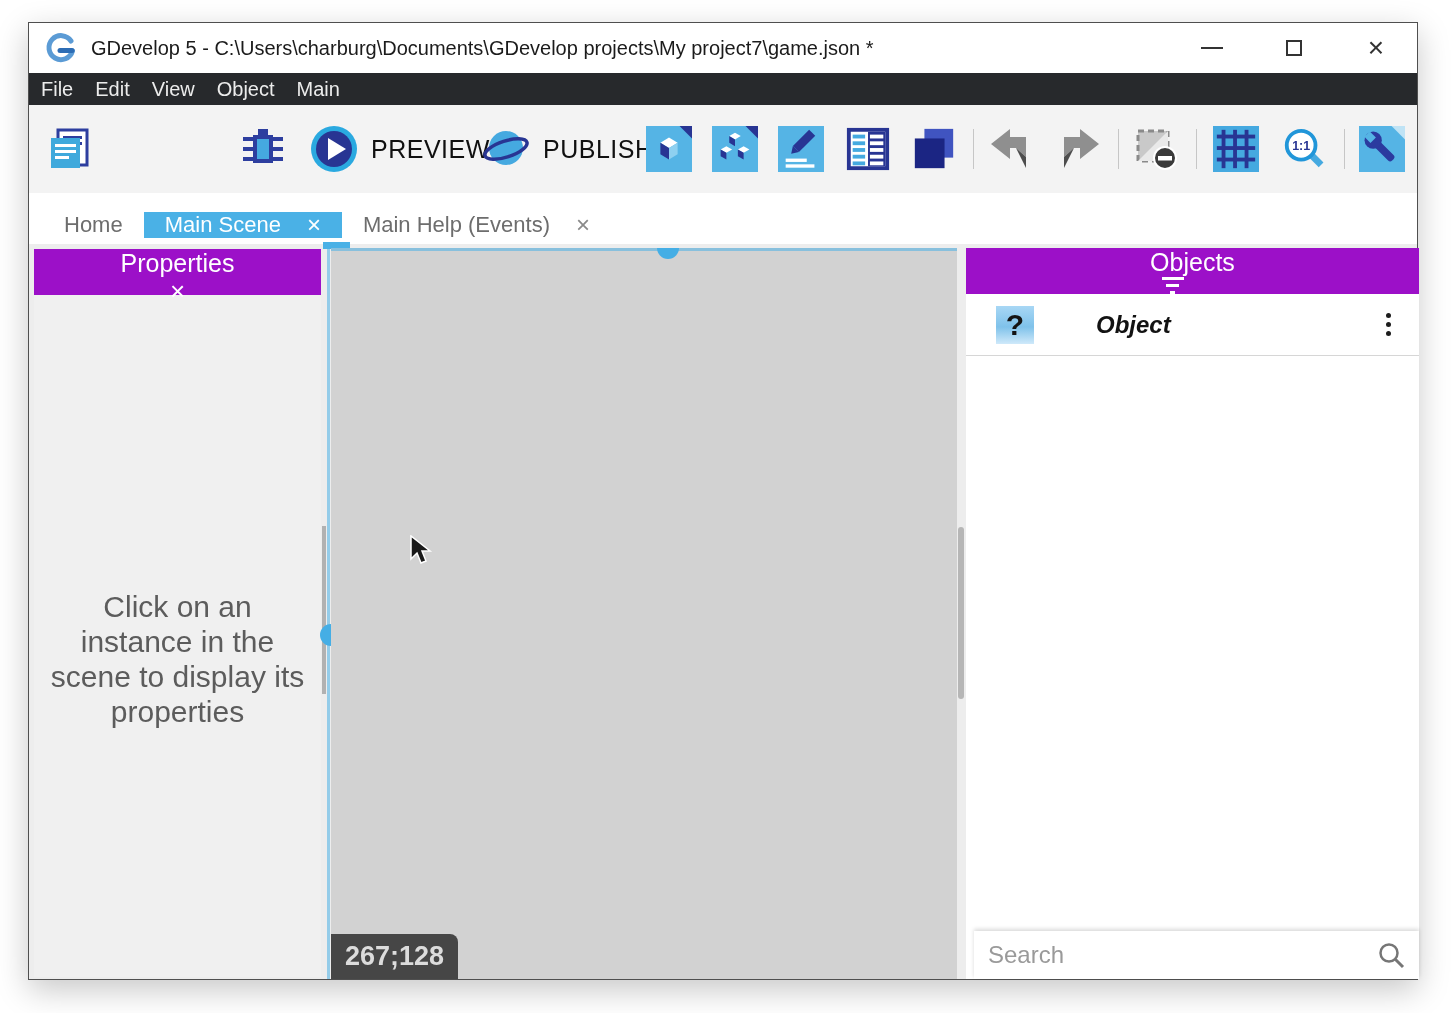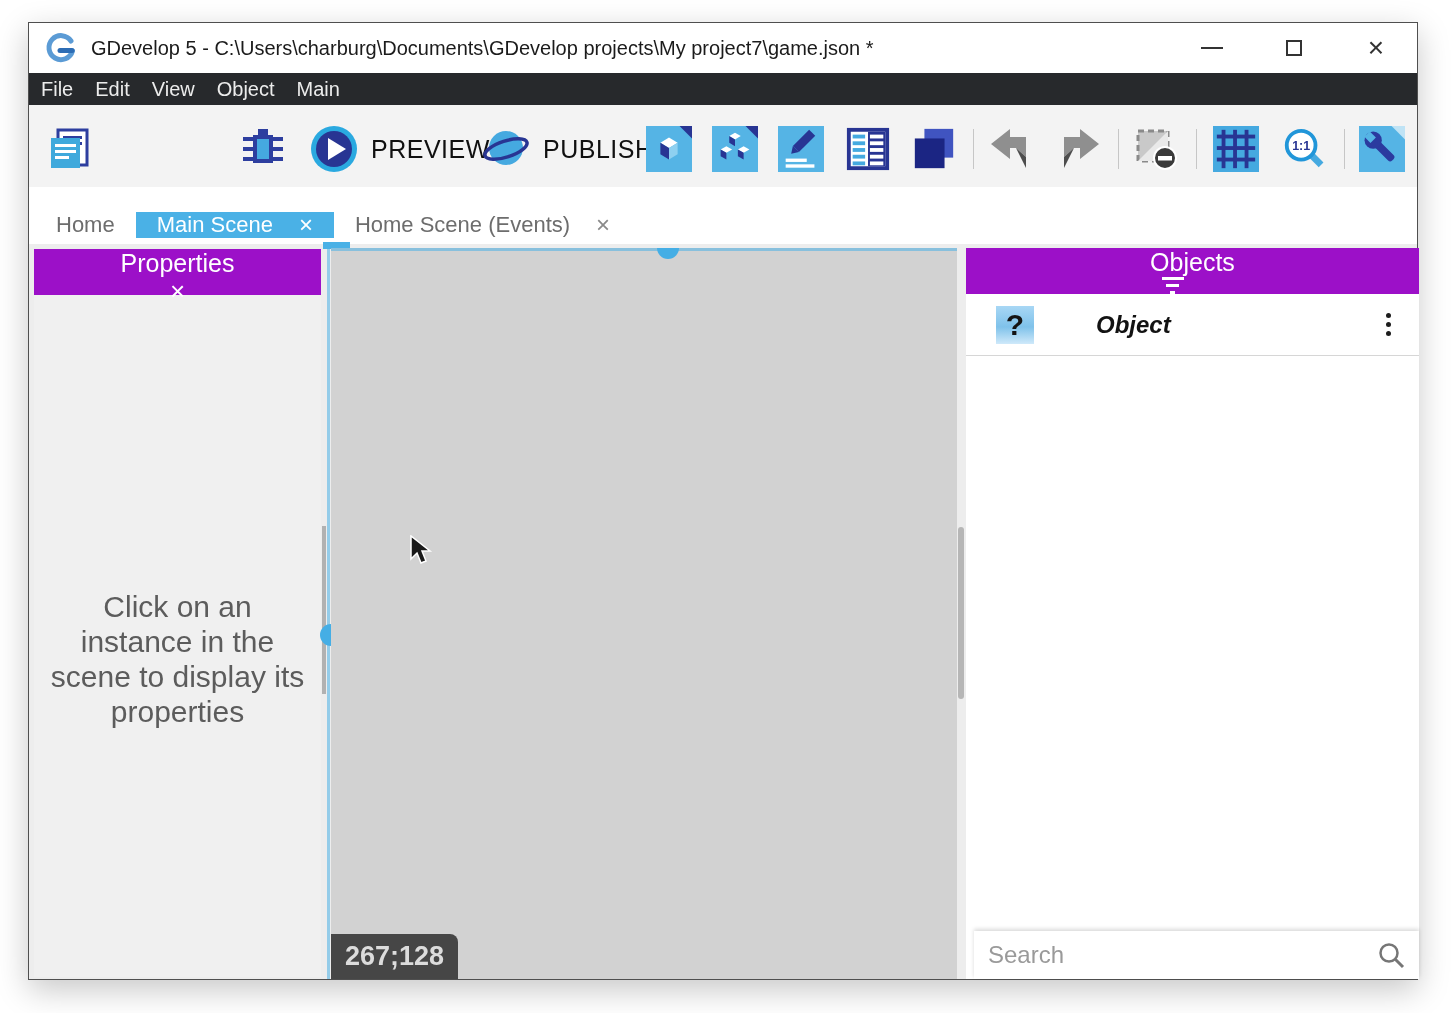--- a/index.html
+++ b/index.html
@@ -28,22 +28,22 @@
   
   .toolbar { position:absolute; left:0; top:82px; right:0; height:88px; background:#f3f3f3; }
   .tbtn { position:absolute; top:20px; width:48px; height:48px; }
   .tbtn svg, .sq svg { width:100%; height:100%; display:block; }
   .sq { position:absolute; top:21px; width:46px; height:46px; }
   .tgroup { position:absolute; top:20px; height:48px; display:flex; align-items:center; }
   .tlabel { font-size:25px; color:#101010; margin-left:13px; letter-spacing:.5px; }
   .tsep { position:absolute; top:24px; width:1px; height:40px; background:#c6c6c6; }
 
   
-  .tabbar { position:absolute; left:0; top:164px; right:0; height:51px; background:#ffffff;
-            display:flex; align-items:flex-end; padding-left:6px; }
+  .tabbar { position:absolute; left:0; top:176px; right:0; height:51px; background:#ffffff;
+            display:flex; align-items:center; padding-left:14px; }
   .tab { display:flex; align-items:center; font-size:22px; color:#6d6d6d; padding:0 21px; cursor:default; }
   .tab.active { background:#4ab1e6; color:#ffffff; }
   .tab .tab-close { margin-left:26px; font-size:24px; line-height:1; color:#8a8a8a; }
   .tab.active .tab-close { color:#ffffff; }
 
   
   .content { position:absolute; left:0; top:221px; right:0; bottom:0; background:#ededed; }
 
   
   .panel-header { height:46px; background:#9c10c8; color:#fff; display:flex; align-items:center; padding:0 26px;flex-direction:column; }
@@ -306,21 +306,21 @@
 
   <div class="tabbar">
     <div class="tab">
       <span>Home</span>
     </div>
     <div class="tab active">
       <span>Main Scene</span>
       <span class="tab-close">×</span>
     </div>
     <div class="tab">
-      <span>Home Scene (Events)</span>
+      <span>Main Help (Events)</span>
       <span class="tab-close">×</span>
     </div>
   </div>
 
   <div class="content">
 
     <div class="props">
       <div class="panel-header">
         <span class="panel-title">Properties</span>
         <span style="flex:1"></span>

